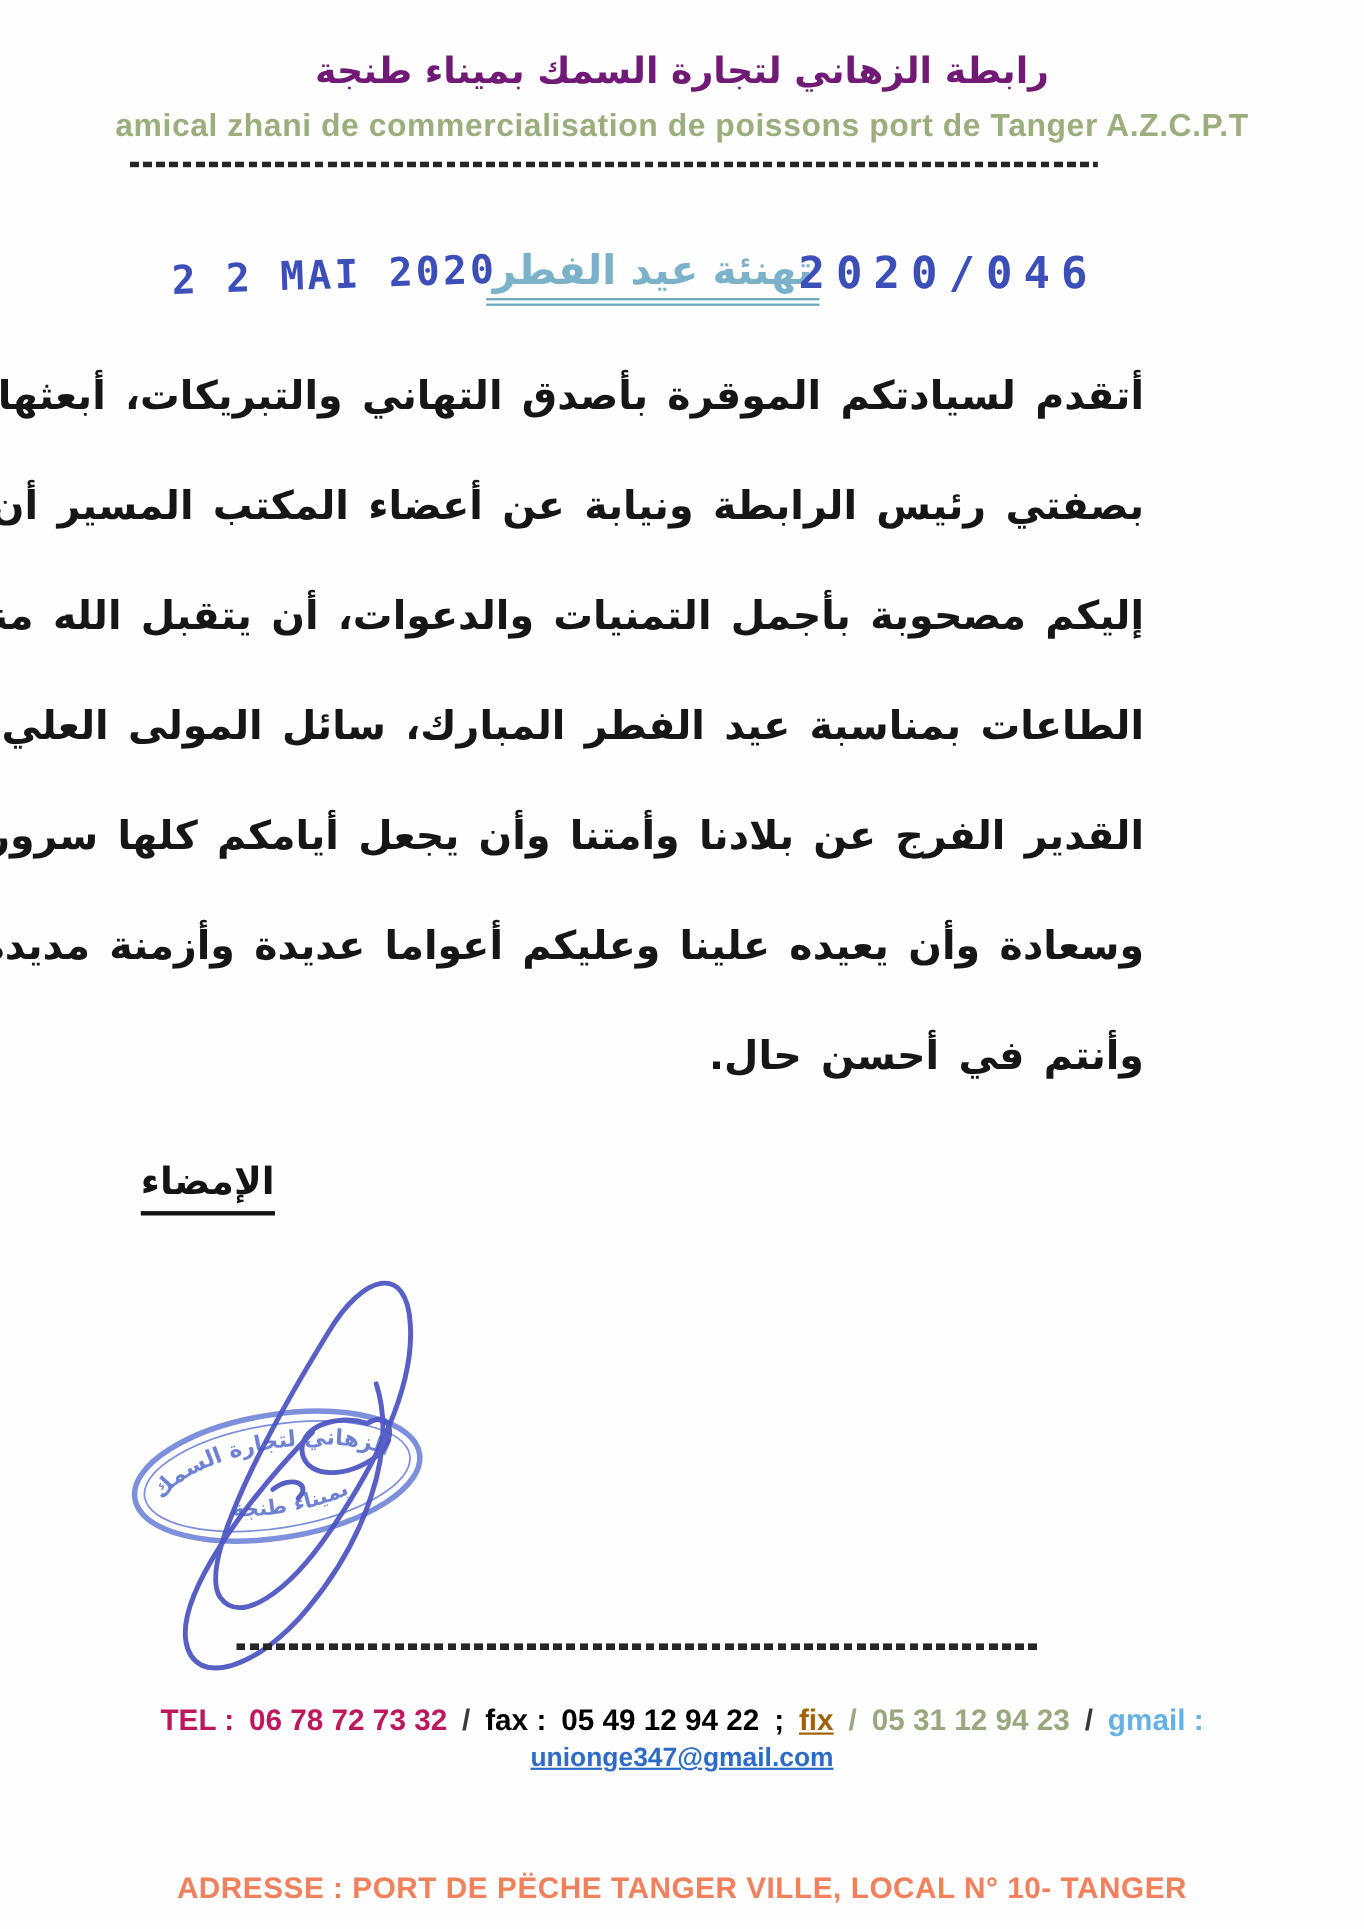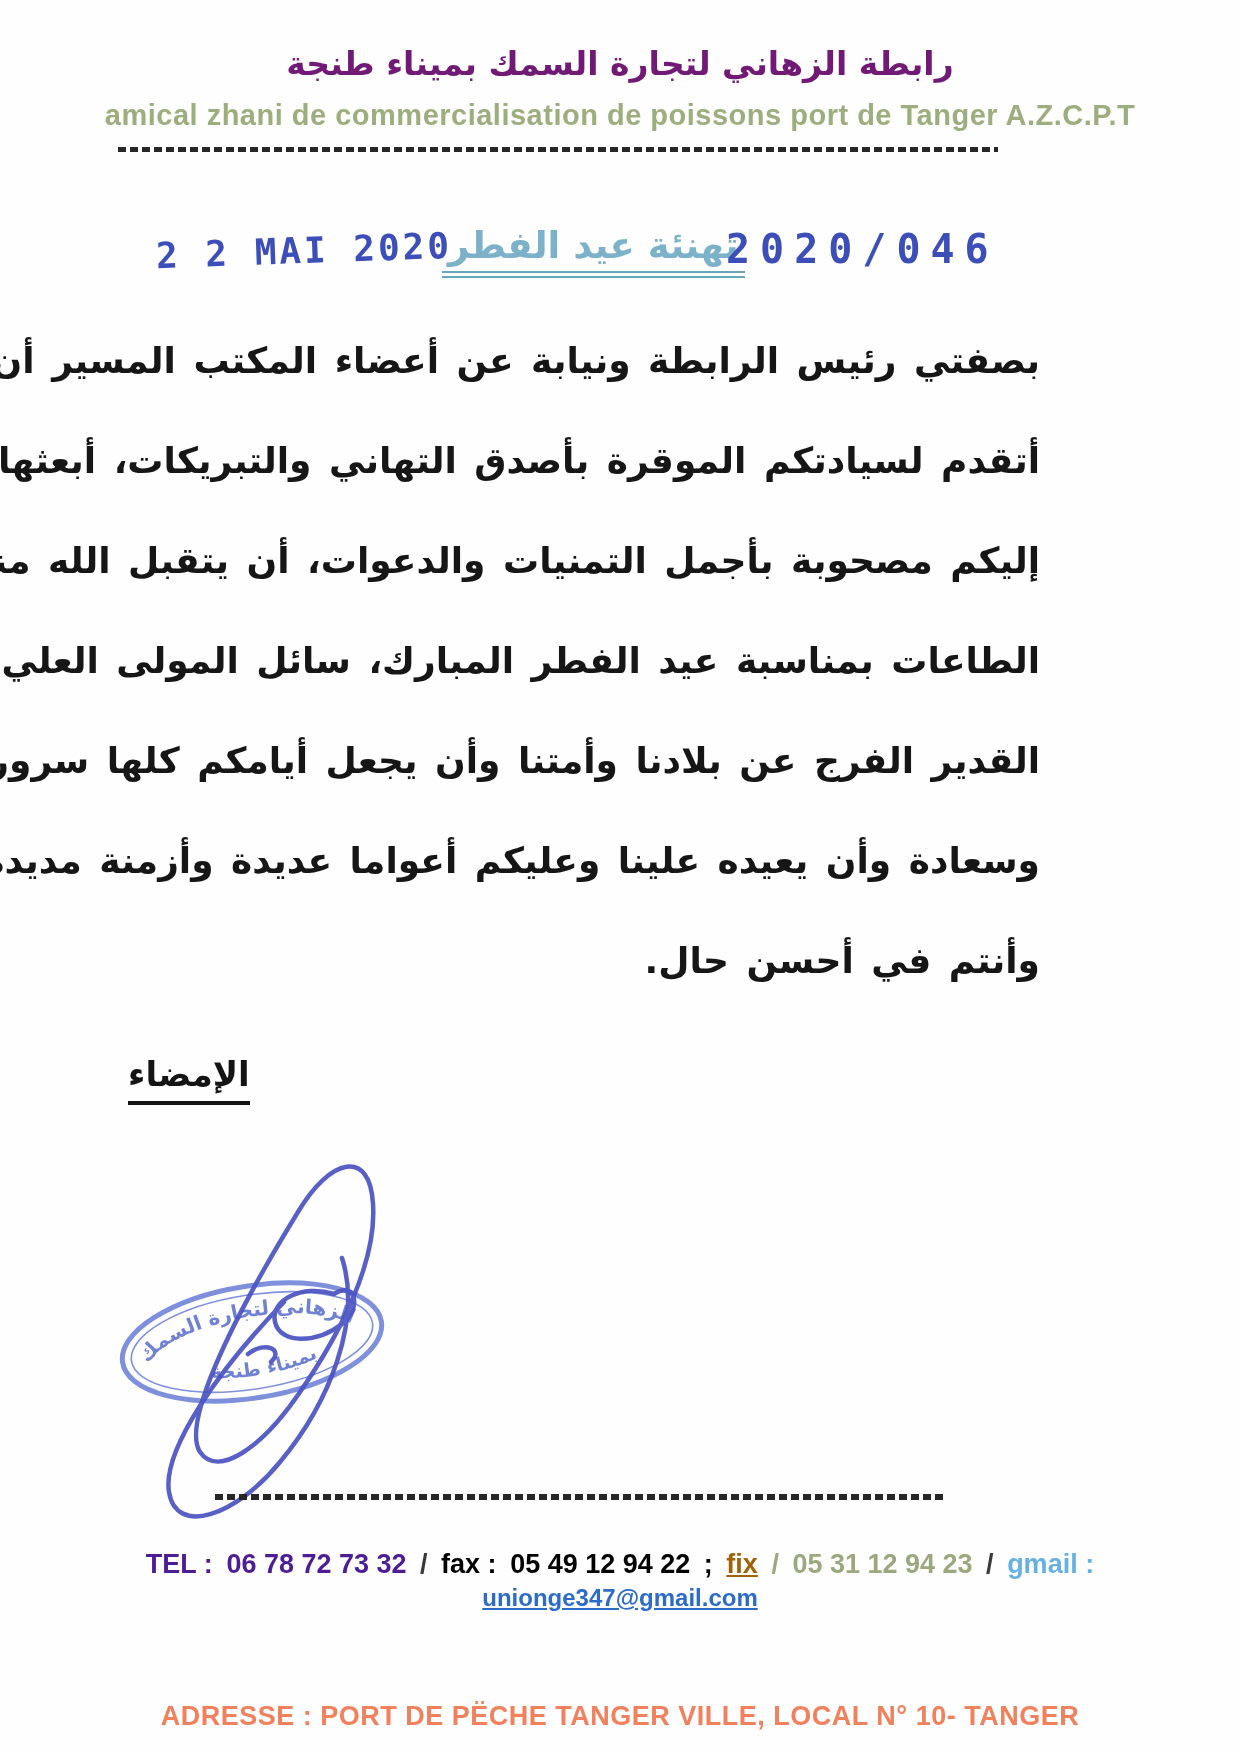--- a/index.html
+++ b/index.html
@@ -70,21 +70,21 @@
     font-weight:bold;font-size:34px;color:#141414;
     border-bottom:4px solid #141414;padding-bottom:7px;
   }
   .ink-layer{position:absolute;top:0;left:0;pointer-events:none;}
   
   .footer-tel{
     position:absolute;top:1549px;left:0;right:0;
     text-align:center;font-weight:bold;font-size:27px;color:#333;
   }
   .footer-tel span{margin:0 3px;}
-  .c-cyan{color:#4c1d95;}
+  .c-cyan{color:#be185d;}
   .c-gray{color:#000000;}
   .c-olive{color:#9aa87e;}
   .c-olive-u{color:#a16207;text-decoration:underline;}
   .c-slash{color:#3a3a3a;}
   .c-gmail{color:#66b0e4;}
   .footer-email{
     position:absolute;top:1584px;left:0;right:0;
     text-align:center;font-weight:bold;font-size:24px;color:#2c6cc8;
     text-decoration:underline;
   }
@@ -102,22 +102,22 @@
 
   <div class="title-ar">رابطة الزهاني لتجارة السمك بميناء طنجة</div>
   <div class="title-fr">amical zhani de commercialisation de poissons port de Tanger A.Z.C.P.T</div>
   <div class="dashed divider-top"></div>
 
   <div class="date-stamp">2 2 MAI 2020</div>
   <div class="subject">تهنئة عيد الفطر</div>
   <div class="doc-number">2020/046</div>
 
   <div class="body-text">
+    <p class="body-line">أتقدم لسيادتكم الموقرة بأصدق التهاني والتبريكات، أبعثها</p>
     <p class="body-line">بصفتي رئيس الرابطة ونيابة عن أعضاء المكتب المسير أن</p>
-    <p class="body-line">أتقدم لسيادتكم الموقرة بأصدق التهاني والتبريكات، أبعثها</p>
     <p class="body-line">إليكم مصحوبة بأجمل التمنيات والدعوات، أن يتقبل الله منكم</p>
     <p class="body-line">الطاعات بمناسبة عيد الفطر المبارك، سائل المولى العلي</p>
     <p class="body-line">القدير الفرج عن بلادنا وأمتنا وأن يجعل أيامكم كلها سرور</p>
     <p class="body-line">وسعادة وأن يعيده علينا وعليكم أعواما عديدة وأزمنة مديدة</p>
     <p class="body-line">وأنتم في أحسن حال.</p>
   </div>
 
   <div class="sig-label">الإمضاء</div>
 
   <svg class="ink-layer" width="1240" height="1754" viewBox="0 0 1240 1754">

